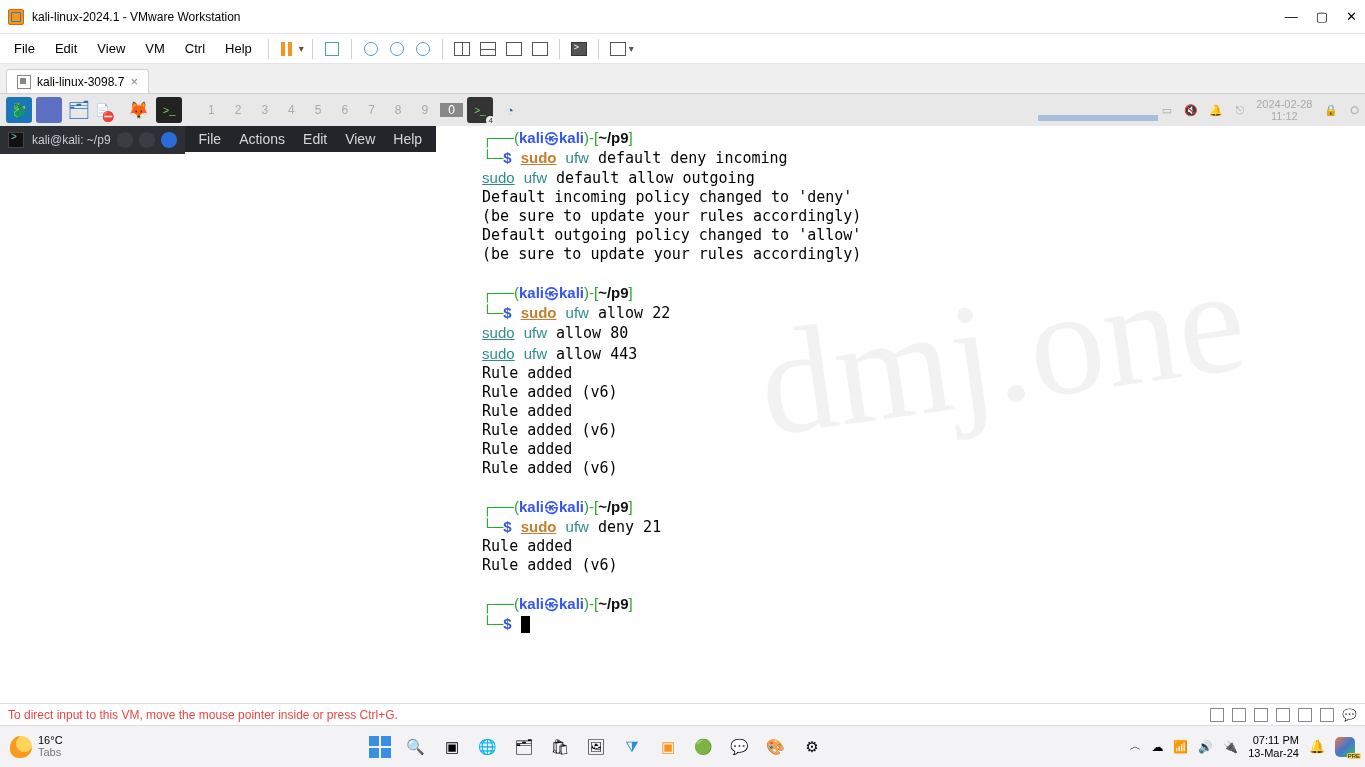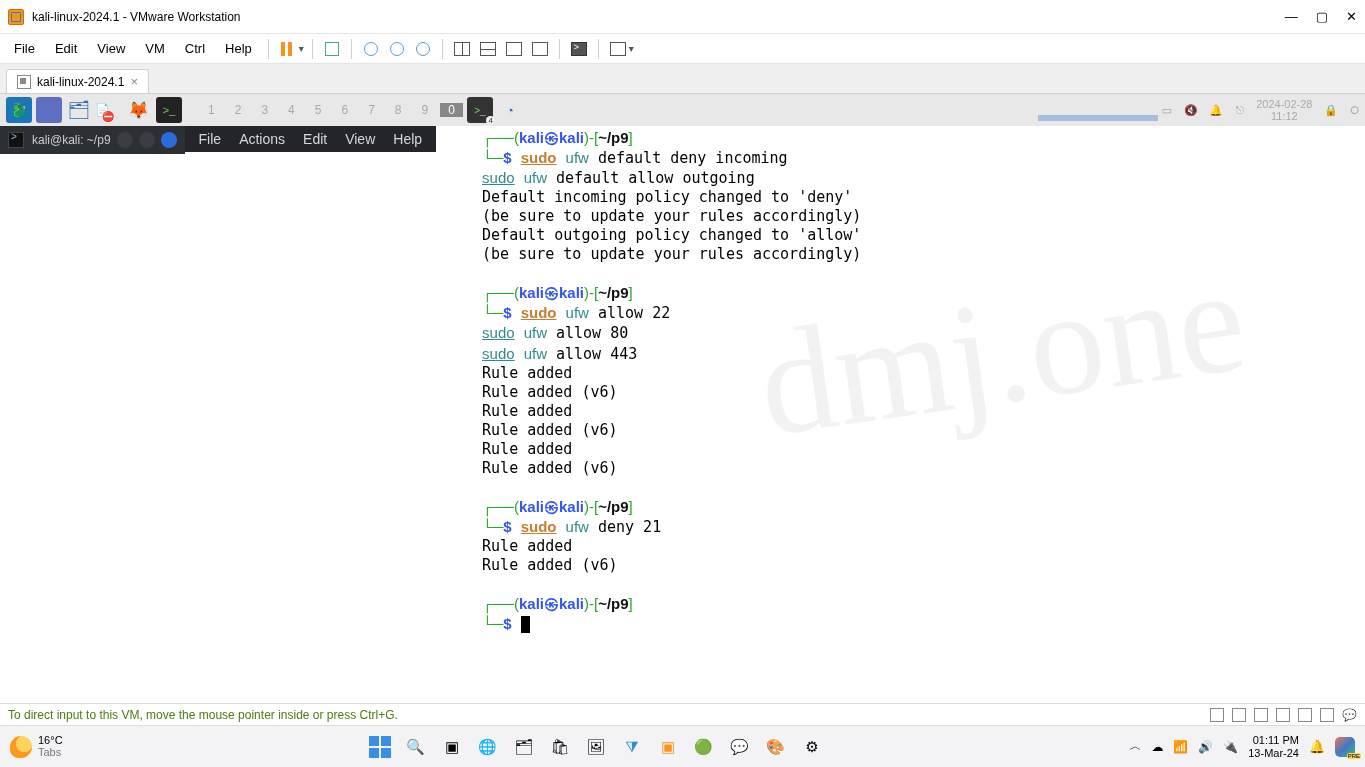--- a/index.html
+++ b/index.html
@@ -63,21 +63,21 @@
 .pc-blue{color:#3355ee;font-weight:bold;}
 .pc-path{color:#111;font-weight:bold;}
 .pc-orange{color:#c47f2f;font-weight:bold;text-decoration:underline;}
 .pc-teal{color:#2f8b8b;}
 .pc-sudo{color:#2f8b8b;text-decoration:underline;}
 .cursor-b{display:inline-block;width:9px;height:17px;background:#000;vertical-align:text-bottom;}
 
 .watermark { position:absolute; right:120px; top:130px; font-size:150px; color:rgba(0,0,0,.05); font-family:"Brush Script MT","Segoe Script",cursive; transform:rotate(-8deg); pointer-events:none; }
 
 
-.vm-status { height:22px; border-top:1px solid #ddd; display:flex; align-items:center; font-size:12px; padding:0 8px; color:#4d7c0f; }
+.vm-status { height:22px; border-top:1px solid #ddd; display:flex; align-items:center; font-size:12px; padding:0 8px; color:#ef4444; }
 .vm-status .st-right { margin-left:auto; display:flex; gap:8px; }
 .st-ico { width:14px;height:14px;border:1px solid #888;}
 
 
 .win-tb { height:42px; background:#f3f3f5; border-top:1px solid #ddd; display:flex; align-items:center; padding:0 10px; gap:8px; font-size:12px; }
 .weather { display:flex; align-items:center; gap:6px; }
 .weather .sun { width:22px;height:22px;background:radial-gradient(circle at 65% 35%, #ffd35a 40%, #f79a1f 42%);border-radius:50% 50% 50% 40%; }
 .weather .txt { line-height:1.05; font-size:11px; }
 .tb-center { flex:1; display:flex; justify-content:center; align-items:center; gap:10px; }
 .tbi { width:26px;height:26px;display:flex;align-items:center;justify-content:center;border-radius:4px;cursor:pointer; font-size:15px;}
@@ -152,21 +152,21 @@
   <span class="vm-sep"></span>
   <span class="tb-btn">
       <span class="ic-layout"></span>
     </span>
   <span class="tb-chev">▾</span>
 </div>
 
 <div class="vm-tabs">
   <div class="vm-tab">
     <span class="ico"></span>
-    <span>kali-linux-2024.1</span>
+    <span>kali-linux-3098.7</span>
     <span class="close">×</span>
   </div>
 </div>
 
 <div class="kali-panel">
   <span class="kali-ico kali-dragon">🐉</span>
   <span class="kali-ico" style="background:#5d6fc0"></span>
   <span class="kali-ico" style="color:#2b6fb5;font-size:18px;">🗂</span>
   <span class="kali-ico">📄<span style="position:relative;left:-8px;top:6px;color:#c33;font-size:10px;">⛔</span></span>
   <span class="kali-ico" style="color:#f7941d;font-size:17px;">🦊</span>
@@ -287,19 +287,19 @@
     <span class="tbi">🎨</span>
     <span class="tbi">⚙</span>
   </div>
   <div class="tb-right">
     <span>︿</span>
     <span>☁</span>
     <span>📶</span>
     <span>🔊</span>
     <span>🔌</span>
     <div class="tb-clock">
-      <div>01:11 PM</div>
+      <div>07:11 PM</div>
       <div>13-Mar-24</div>
     </div>
     <span class="bell"></span>
     <span class="copilot"></span>
   </div>
 </div>
 
 </body></html>

